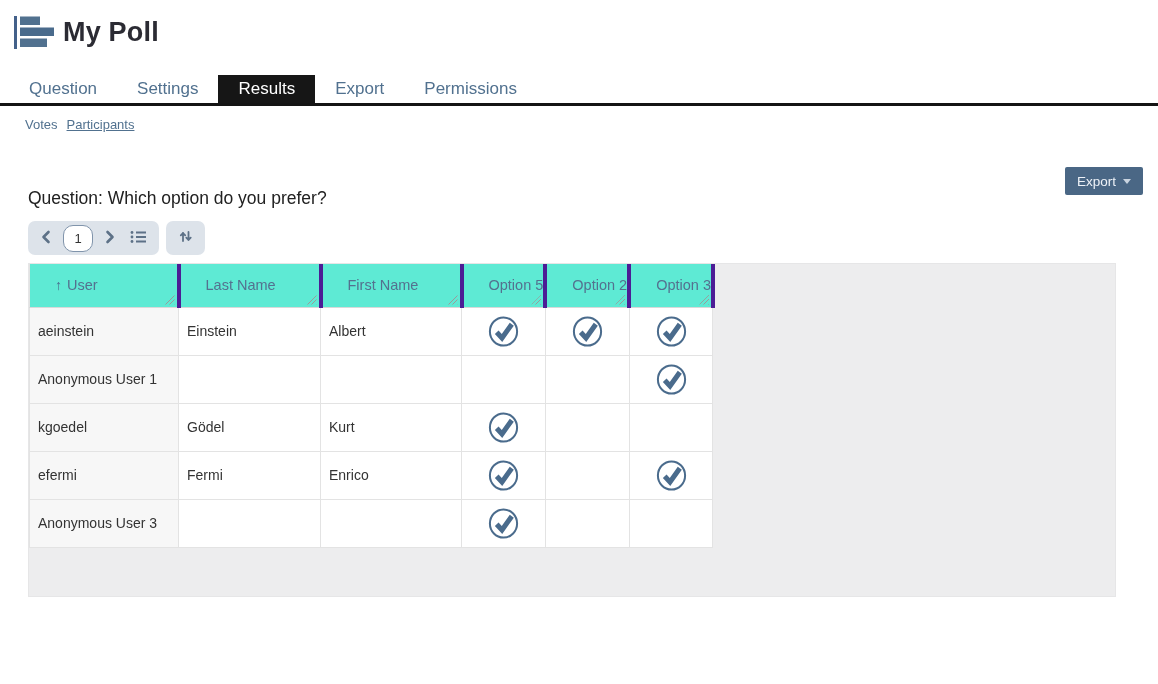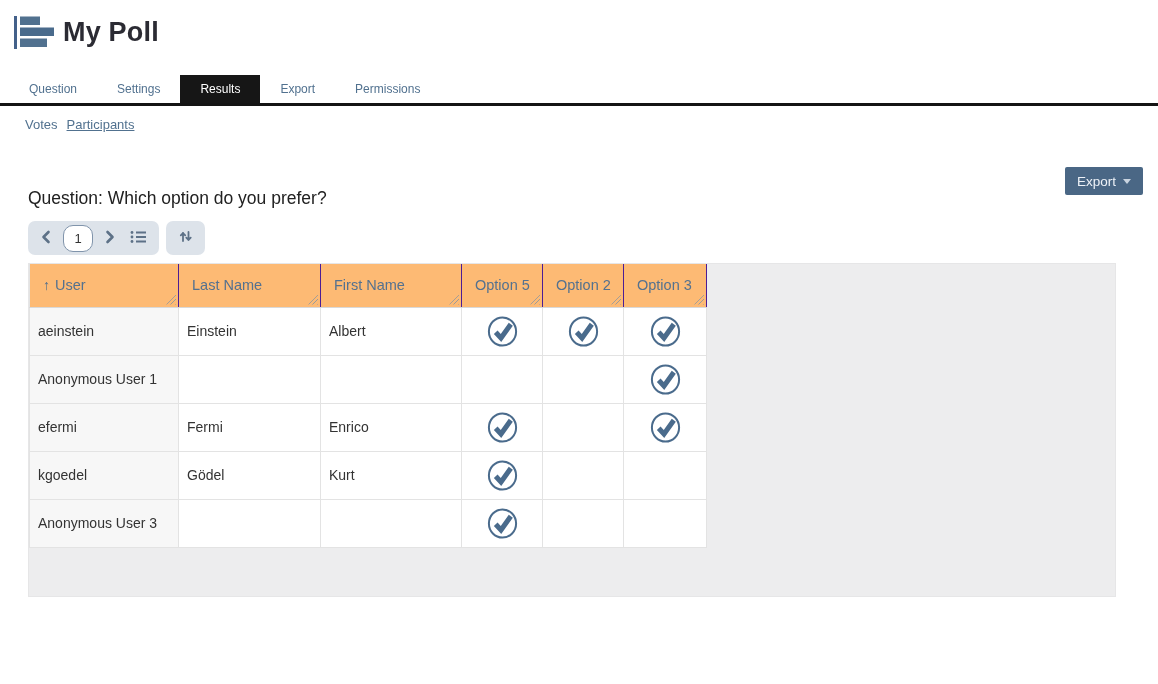--- a/index.html
+++ b/index.html
@@ -9,21 +9,21 @@
 
   
   .hdr { position:absolute; top:11px; left:14px; display:flex; align-items:center; }
   .logo { width:40px; height:42px; display:inline-block; }
   .title { font-size:27px; font-weight:700; color:#2b2b33; margin-left:9px; letter-spacing:0.2px; }
 
   
   .tabbar { position:absolute; top:75px; left:0; width:100%; height:31px;
             border-bottom:3px solid #141414; display:flex; padding-left:9px; }
   .tab { display:inline-block; height:28px; line-height:28px; padding:0 20px;
-         font-size:12px; color:#51718f; text-decoration:none; cursor:pointer;text-align:right; }
+         font-size:17px; color:#51718f; text-decoration:none; cursor:pointer;text-align:right; }
   .tab.active { background:#161616; color:#fff; }
 
   
   .subnav { position:absolute; top:117px; left:25px; font-size:13px; display:flex; gap:9px; }
   .subnav-link { color:#51718f; text-decoration:none; cursor:pointer; }
   .subnav-link.underlined { text-decoration:underline; }
 
   
   .export-btn { position:absolute; top:167px; right:15px; height:28px; padding:0 12px;
                 background:#4a6785; color:#eef2f8; border:none; border-radius:2px;
@@ -39,23 +39,23 @@
   .pager-group { background:#dde3ea; border-radius:7px; height:34px; display:flex;
                  align-items:center; padding:0 9px; gap:8px; }
   .pager-btn { background:none; border:none; padding:3px; cursor:pointer; display:flex; align-items:center; }
   .page-box { width:30px; height:27px; background:#fff; border:1.5px solid #8094ab; border-radius:10px;
               display:flex; align-items:center; justify-content:center; font-size:13px; color:#333; cursor:pointer; }
 
   
   .table-wrap { position:absolute; top:263px; left:28px; width:1088px; height:334px;
                 background:#ededee; border:1px solid #e6e6e7; }
   table { border-collapse:collapse; table-layout:fixed; }
-  th { background:#fdba74; height:43px; font-weight:400; font-size:14.5px; color:#54718f;
-       text-align:left; padding-left:13px; position:relative; vertical-align:middle;
-       border-right:1px solid #4c1d95; border-bottom:1px solid #d9d9d9; cursor:pointer; white-space:nowrap; }
+  th { background:#5eead4; height:43px; font-weight:400; font-size:14.5px; color:#54718f;
+       text-align:left; padding-left:25px; position:relative; vertical-align:middle;
+       border-right:4px solid #4c1d95; border-bottom:1px solid #d9d9d9; cursor:pointer; white-space:nowrap; }
   th:first-child { border-left:1px solid #e3e3e3; }
   td { background:#fff; height:48px; font-size:14px; color:#333; padding-left:8px;
        border:1px solid #e3e3e3; vertical-align:middle; white-space:nowrap; }
   td.user-cell { background:#f7f7f7; }
   td.opt-cell { text-align:center; padding:0; }
   .sort-arrow { color:#4a6b8c; font-weight:700; margin-right:5px; font-size:14px; }
   .resize-handle { position:absolute; right:2px; bottom:2px; width:10px; height:10px;
                    background:repeating-linear-gradient(135deg,#9a9a9a 0 1px,transparent 1px 3.2px);
                    clip-path:polygon(100% 0,100% 100%,0 100%); cursor:col-resize; }
   .check { display:inline-block; width:31px; height:32px; vertical-align:middle; }
@@ -182,45 +182,45 @@
             <td></td>
             <td></td>
             <td class="opt-cell"></td>
             <td class="opt-cell"></td>
             <td class="opt-cell"><span class="check"><svg width="31" height="32" viewBox="0 0 31 32">
                   <ellipse cx="15.5" cy="16.5" rx="13.6" ry="14.1" fill="#ffffff" stroke="#4a6b8c" stroke-width="2"></ellipse>
                   <path d="M8.7 17.2 L14 23 L23.8 9.2" fill="none" stroke="#4a6b8c" stroke-width="5"></path>
                 </svg></span></td>
           </tr>
           <tr>
+            <td class="user-cell">kgoedel</td>
+            <td>Gödel</td>
+            <td>Kurt</td>
+            <td class="opt-cell"><span class="check"><svg width="31" height="32" viewBox="0 0 31 32">
+                  <ellipse cx="15.5" cy="16.5" rx="13.6" ry="14.1" fill="#ffffff" stroke="#4a6b8c" stroke-width="2"></ellipse>
+                  <path d="M8.7 17.2 L14 23 L23.8 9.2" fill="none" stroke="#4a6b8c" stroke-width="5"></path>
+                </svg></span></td>
+            <td class="opt-cell"></td>
+            <td class="opt-cell"></td>
+          </tr>
+          <tr>
             <td class="user-cell">efermi</td>
             <td>Fermi</td>
             <td>Enrico</td>
             <td class="opt-cell"><span class="check"><svg width="31" height="32" viewBox="0 0 31 32">
                   <ellipse cx="15.5" cy="16.5" rx="13.6" ry="14.1" fill="#ffffff" stroke="#4a6b8c" stroke-width="2"></ellipse>
                   <path d="M8.7 17.2 L14 23 L23.8 9.2" fill="none" stroke="#4a6b8c" stroke-width="5"></path>
                 </svg></span></td>
             <td class="opt-cell"></td>
             <td class="opt-cell"><span class="check"><svg width="31" height="32" viewBox="0 0 31 32">
                   <ellipse cx="15.5" cy="16.5" rx="13.6" ry="14.1" fill="#ffffff" stroke="#4a6b8c" stroke-width="2"></ellipse>
                   <path d="M8.7 17.2 L14 23 L23.8 9.2" fill="none" stroke="#4a6b8c" stroke-width="5"></path>
                 </svg></span></td>
           </tr>
           <tr>
-            <td class="user-cell">kgoedel</td>
-            <td>Gödel</td>
-            <td>Kurt</td>
-            <td class="opt-cell"><span class="check"><svg width="31" height="32" viewBox="0 0 31 32">
-                  <ellipse cx="15.5" cy="16.5" rx="13.6" ry="14.1" fill="#ffffff" stroke="#4a6b8c" stroke-width="2"></ellipse>
-                  <path d="M8.7 17.2 L14 23 L23.8 9.2" fill="none" stroke="#4a6b8c" stroke-width="5"></path>
-                </svg></span></td>
-            <td class="opt-cell"></td>
-            <td class="opt-cell"></td>
-          </tr>
-          <tr>
             <td class="user-cell">Anonymous User 3</td>
             <td></td>
             <td></td>
             <td class="opt-cell"><span class="check"><svg width="31" height="32" viewBox="0 0 31 32">
                   <ellipse cx="15.5" cy="16.5" rx="13.6" ry="14.1" fill="#ffffff" stroke="#4a6b8c" stroke-width="2"></ellipse>
                   <path d="M8.7 17.2 L14 23 L23.8 9.2" fill="none" stroke="#4a6b8c" stroke-width="5"></path>
                 </svg></span></td>
             <td class="opt-cell"></td>
             <td class="opt-cell"></td>
           </tr>

